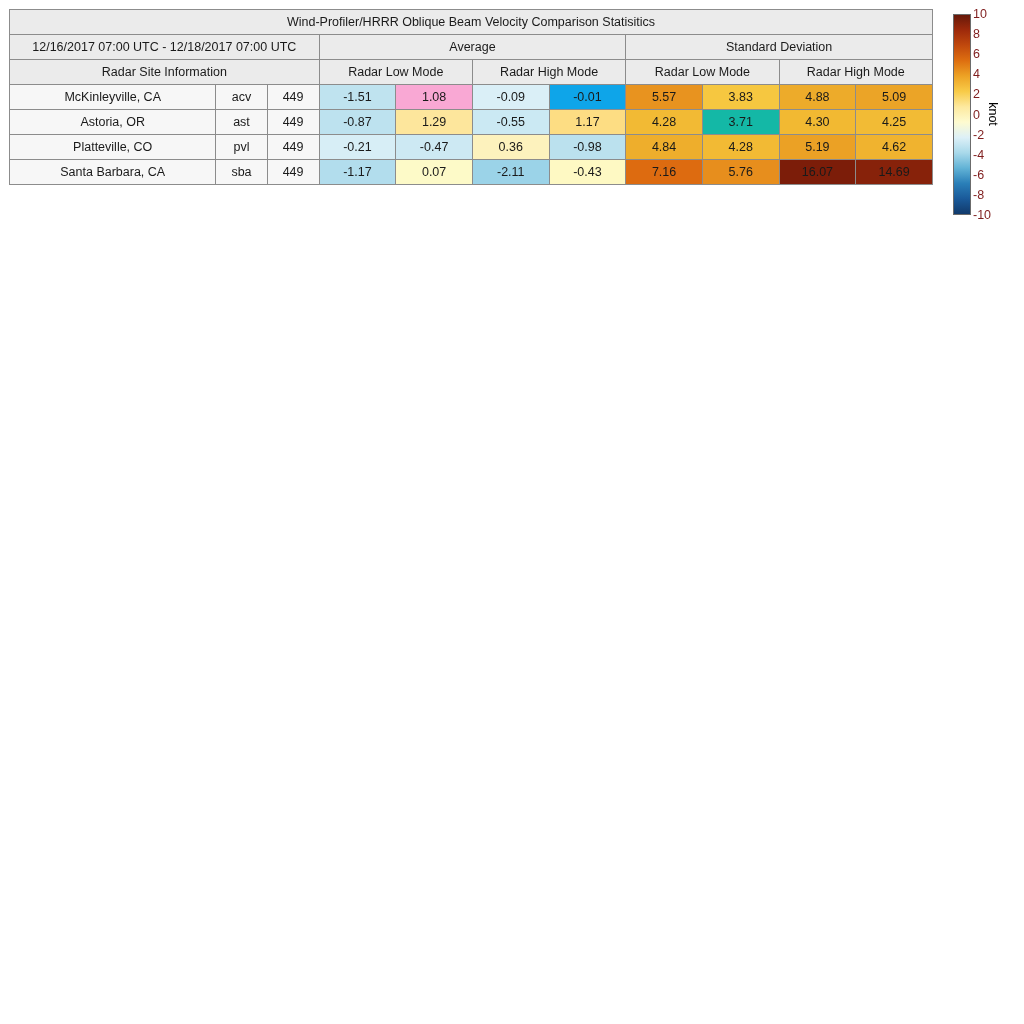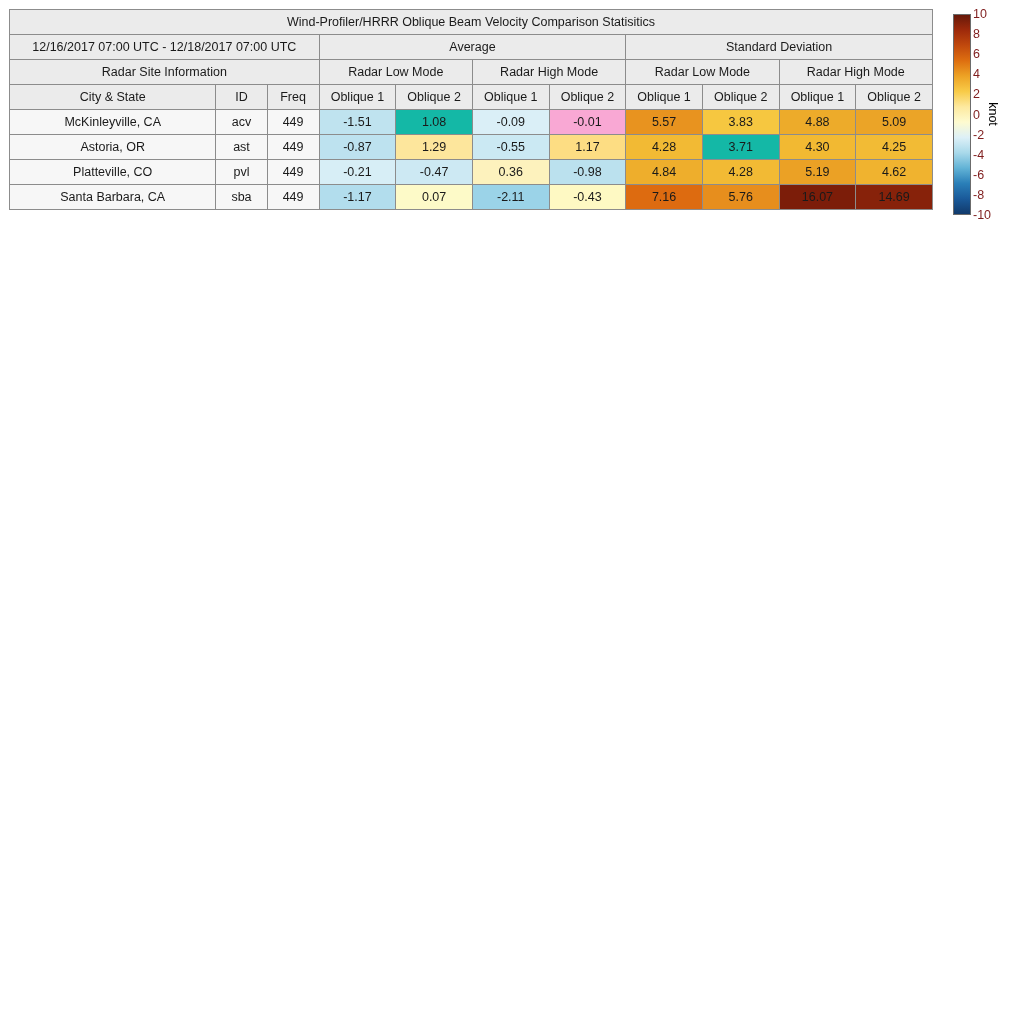--- a/index.html
+++ b/index.html
@@ -140,42 +140,29 @@
       </tr>
 
       <tr>
         <td class="hdr" colspan="3">Radar Site Information</td>
         <td class="hdr" colspan="2">Radar Low Mode</td>
         <td class="hdr" colspan="2">Radar High Mode</td>
         <td class="hdr" colspan="2">Radar Low Mode</td>
         <td class="hdr" colspan="2">Radar High Mode</td>
       </tr>
 
-      <tr>
-        <td class="hdr">City &amp; State</td>
-        <td class="hdr">ID</td>
-        <td class="hdr">Freq</td>
-        <td class="hdr">Oblique 1</td>
-        <td class="hdr">Oblique 2</td>
-        <td class="hdr">Oblique 1</td>
-        <td class="hdr">Oblique 2</td>
-        <td class="hdr">Oblique 1</td>
-        <td class="hdr">Oblique 2</td>
-        <td class="hdr">Oblique 1</td>
-        <td class="hdr">Oblique 2</td>
-      </tr>
 
       <tr>
         <td class="body-cell">McKinleyville, CA</td>
         <td class="body-cell">acv</td>
         <td class="body-cell">449</td>
         <td style="background: rgb(191, 227, 239);">-1.51</td>
-        <td style="background: #14b8a6;">1.08</td>
+        <td style="background: #f9a8d4;">1.08</td>
         <td style="background: rgb(218, 239, 247);">-0.09</td>
-        <td style="background: #f9a8d4;">-0.01</td>
+        <td style="background: #0ea5e9;">-0.01</td>
         <td style="background: rgb(232, 147, 31);">5.57</td>
         <td style="background: rgb(246, 199, 64);">3.83</td>
         <td style="background: rgb(237, 171, 42);">4.88</td>
         <td style="background: rgb(235, 164, 39);">5.09</td>
       </tr>
 
       <tr>
         <td class="body-cell">Astoria, OR</td>
         <td class="body-cell">ast</td>
         <td class="body-cell">449</td>

